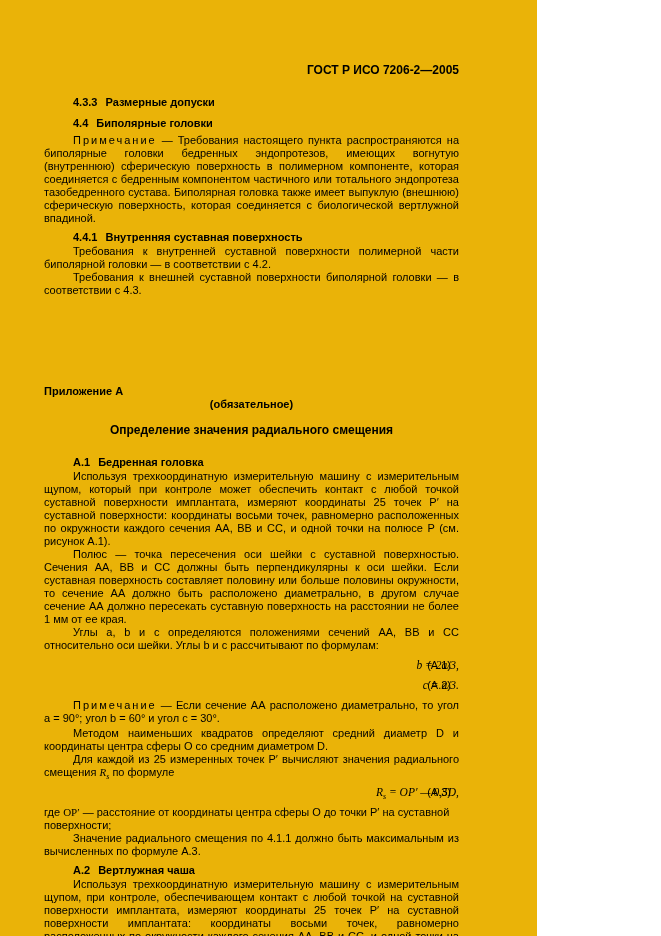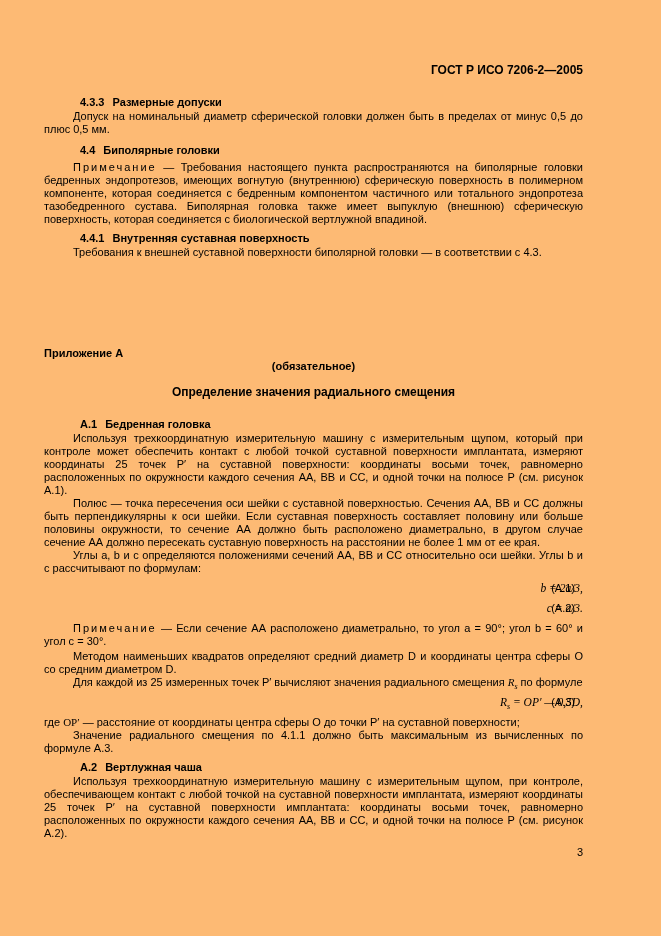--- a/index.html
+++ b/index.html
@@ -1,32 +1,32 @@
 <!DOCTYPE html>
 <html lang="ru"><head>
 <meta charset="utf-8">
 <style>
   html,body{margin:0;padding:0;background:#ffffff;}
   .page{
     position:relative;
-    width:661px;height:936px;
-    background:#fdba74;color:#000000;
+    width:537px;height:936px;
+    background:#eab308;color:#000000;
     box-sizing:border-box;
     padding:63px 78px 0 44px;
     font-family:"Liberation Sans",sans-serif;
     font-size:11px;line-height:13px;
     overflow:hidden;
   }
   .doc-header{
     text-align:right;font-weight:700;font-size:12px;line-height:15px;
     margin:0 0 18px 0;
   }
   p{margin:0;}
   .h{font-weight:700;text-indent:29px;margin-top:6px;margin-bottom:1px;}
-  .h .num{margin-right:8px;margin-left:7px;}
+  .h .num{margin-right:8px;}
   .body-p{text-align:justify;text-indent:29px;}
   .note{text-align:justify;text-indent:29px;margin-top:4px;margin-bottom:2px;}
   .note-label{letter-spacing:2px;}
   .app-label{font-weight:700;margin-top:88px;}
   .app-sublabel{text-align:center;font-weight:700;}
   .app-title{text-align:center;font-weight:700;font-size:12px;line-height:15px;margin-top:12px;margin-bottom:18px;}
   .formula-row{position:relative;text-align:right;margin:7px 0;}
   .formula{font-family:"Liberation Serif",serif;font-style:italic;font-size:11.5px;}
   .formula sub{font-size:8px;font-style:italic;line-height:0;}
   .fnum{position:absolute;right:8px;top:0;font-family:"Liberation Sans",sans-serif;font-style:normal;font-size:11px;}
@@ -39,27 +39,27 @@
 </style>
 </head>
 <body>
 
 <div class="page">
 
   <p class="doc-header">ГОСТ Р ИСО 7206-2—2005</p>
 
   <div>
     <p class="h"><span class="num">4.3.3</span><span>Размерные допуски</span></p>
-    <p class="body-p">Допуск на номинальный диаметр сферической головки должен быть в пределах от минус 0,5 до плюс 0,5 мм.</p>
 
     <p class="h" style="margin-top:8px;"><span class="num">4.4</span><span>Биполярные головки</span></p>
     <p class="note"><span class="note-label">Примечание</span>
       <span>— Требования настоящего пункта распространяются на биполярные головки бедренных эндопротезов, имеющих вогнутую (внутреннюю) сферическую поверхность в полимерном компоненте, которая соединяется с бедренным компонентом частичного или тотального эндопротеза тазобедренного сустава. Биполярная головка также имеет выпуклую (внешнюю) сферическую поверхность, которая соединяется с биологической вертлужной впадиной.</span></p>
 
     <p class="h"><span class="num">4.4.1</span><span>Внутренняя суставная поверхность</span></p>
+    <p class="body-p">Требования к внутренней суставной поверхности полимерной части биполярной головки — в соответствии с 4.2.</p>
 
     <p class="body-p">Требования к внешней суставной поверхности биполярной головки — в соответствии с 4.3.</p>
   </div>
 
   <div>
     <p class="app-label">Приложение А</p>
     <p class="app-sublabel">(обязательное)</p>
     <p class="app-title">Определение значения радиального смещения</p>
 
     <p class="h"><span class="num">А.1</span><span>Бедренная головка</span></p>

